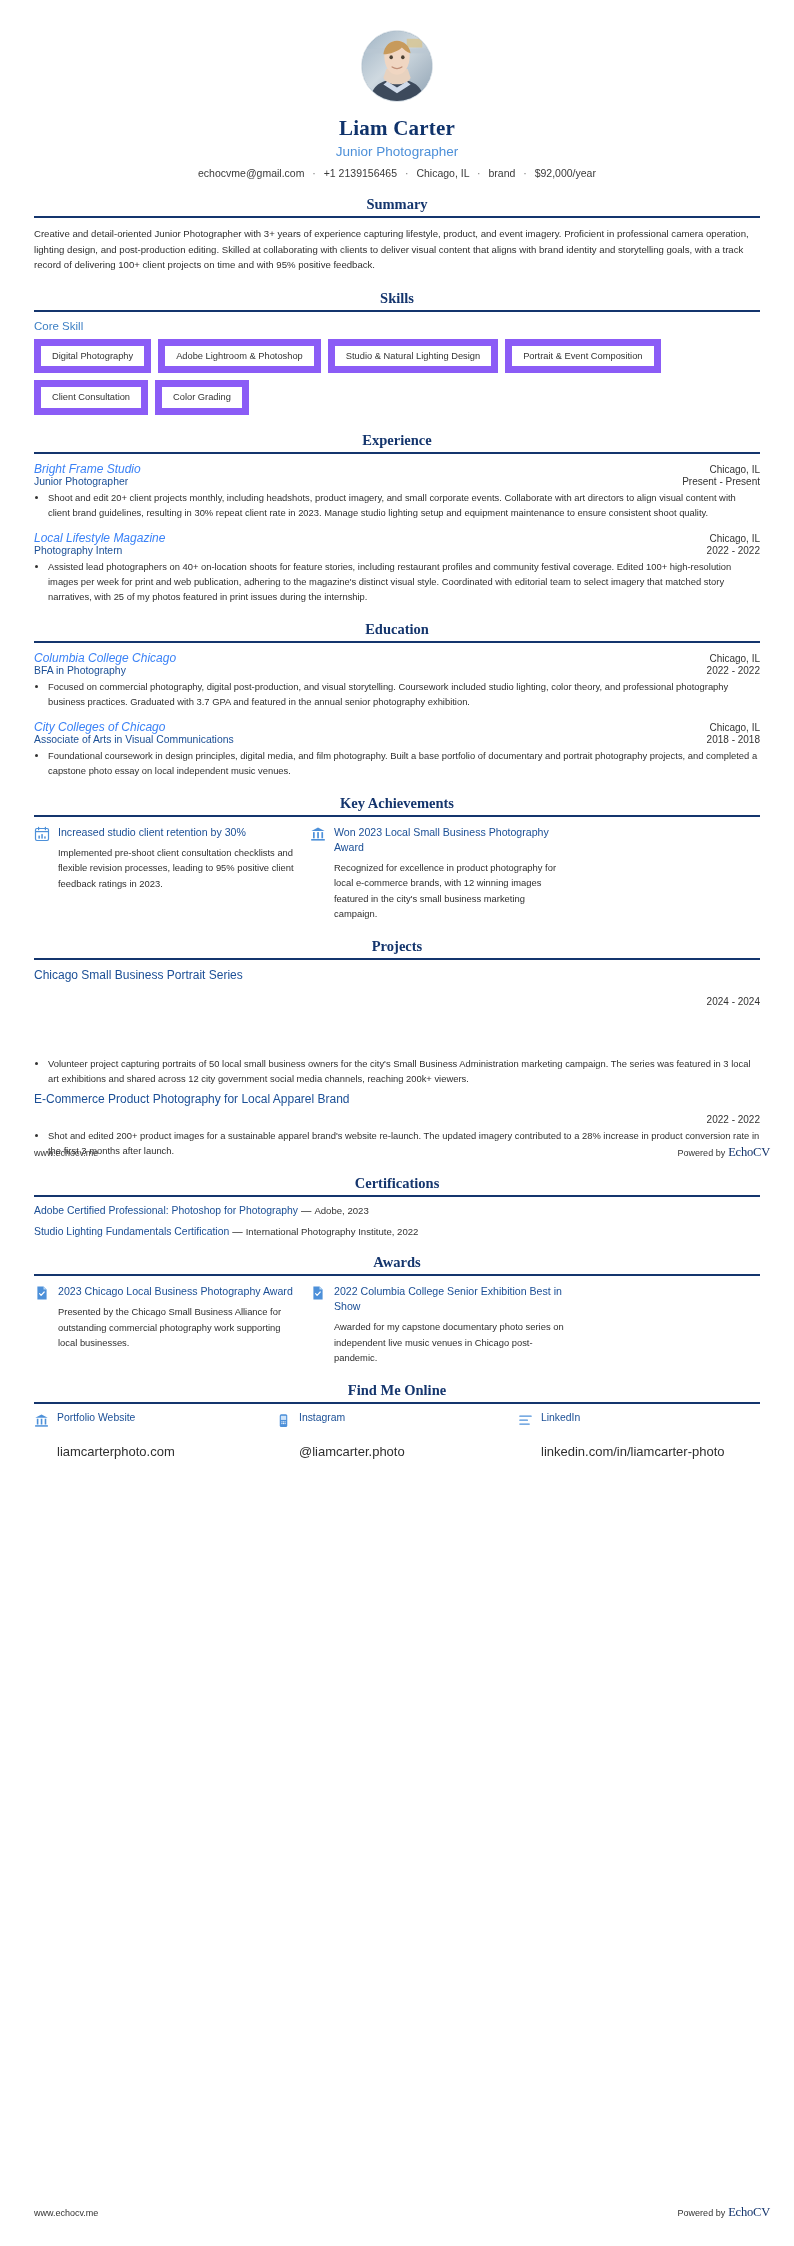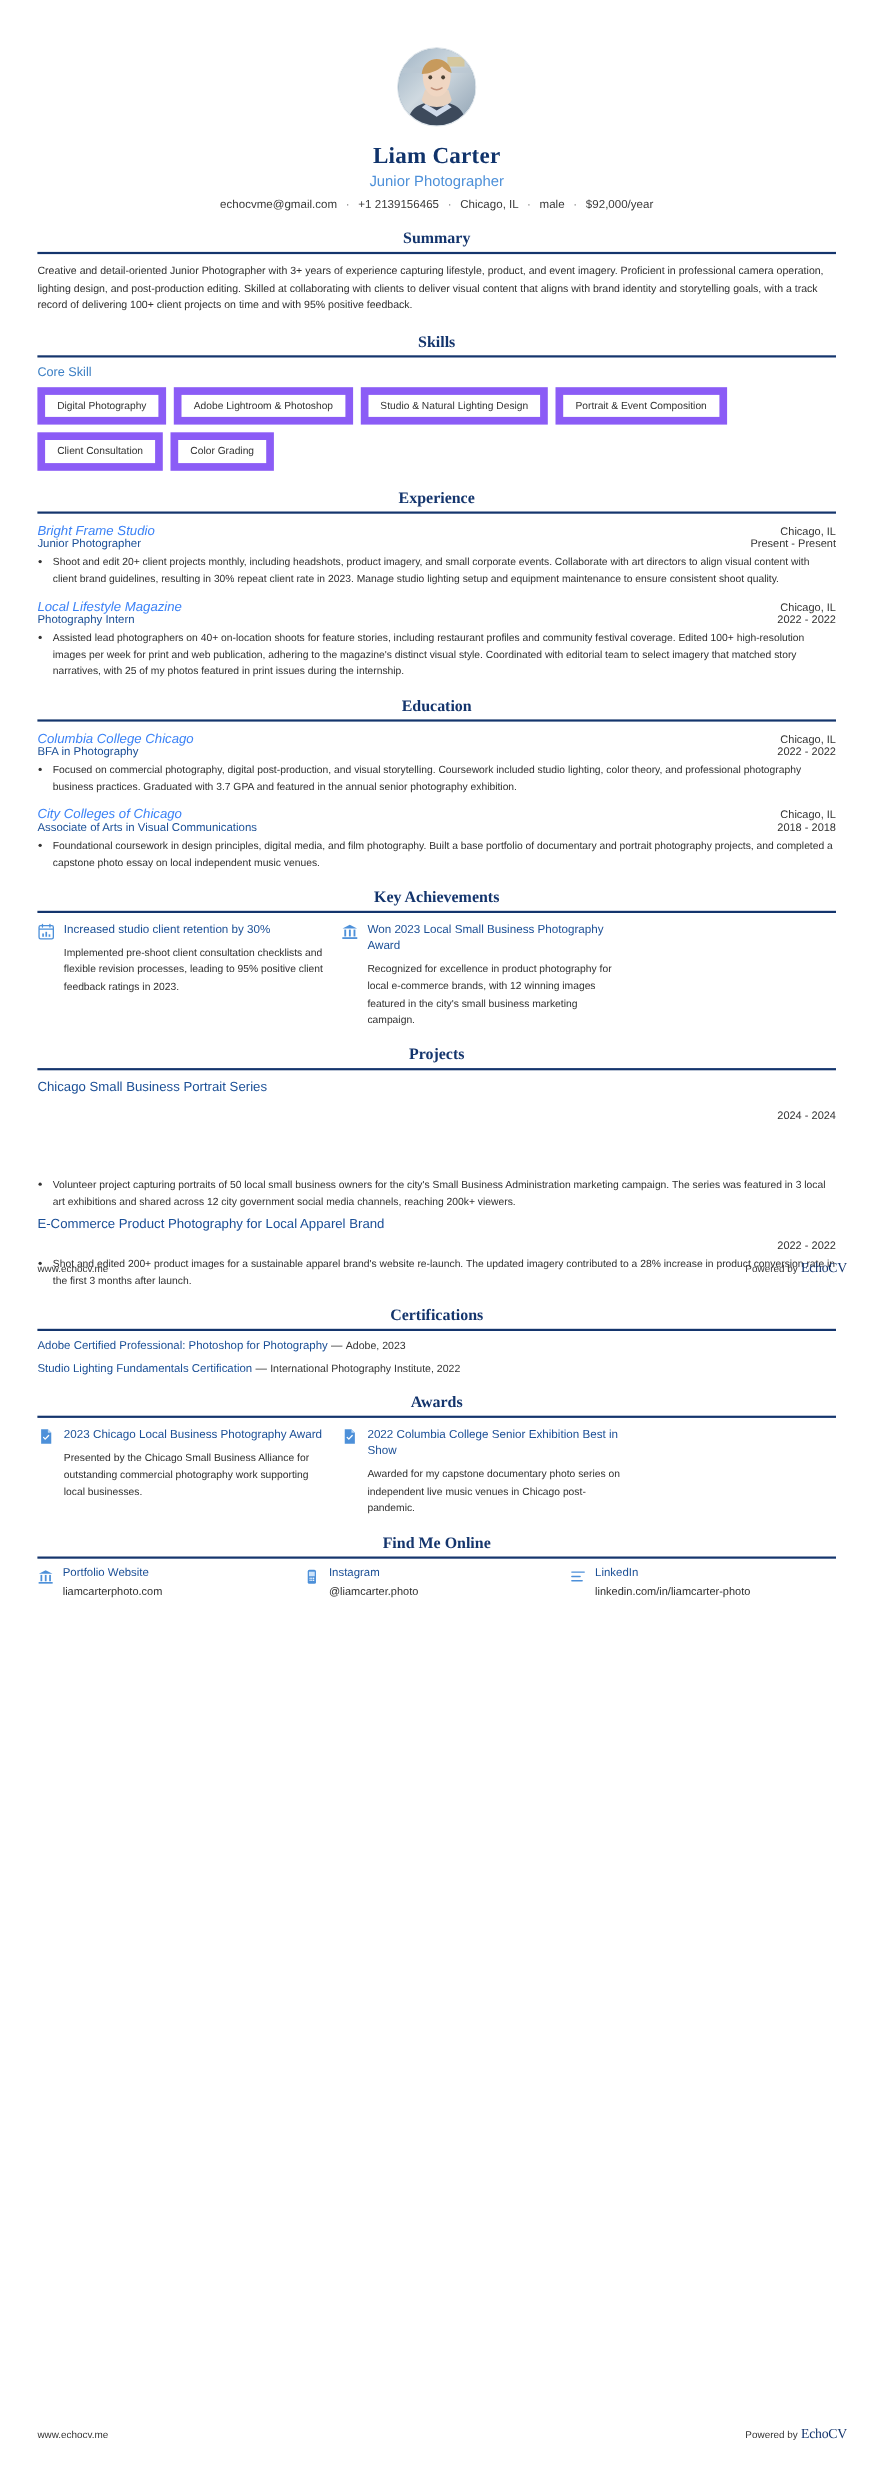--- a/index.html
+++ b/index.html
@@ -11,21 +11,21 @@
   }
   body { position: relative; width: 794px; min-height: 2246px; }
 
   .page {
     position: relative;
     width: 794px;
     padding: 0 34px;
   }
 
   
-  .header { padding-top: 43px; text-align: center; }
+  .header { padding-top: 30px; text-align: center; }
   .avatar {
     width: 72px; height: 72px;
     border-radius: 50%;
     margin: 0 auto;
     overflow: hidden;
     border: 1px solid #dfe5ea;
     position: relative;
     background: #8fa6b8;
   }
   .avatar svg { display:block; width: 100%; height: 100%; }
@@ -175,21 +175,21 @@
   .cert-name { color: #1b4f96; }
   .cert-dash { color: #333; padding: 0 3px; }
   .cert-issuer { color: #333; font-size: 9.6px; }
 
   
   .links-row { display: flex; gap: 0; }
   .link-item { display: flex; gap: 8px; width: 246px; align-items: flex-start; }
   .link-icon { width: 15px; height: 15px; flex: 0 0 15px; margin-top: 1px; }
   .link-icon svg { display:block; width: 15px; height: 15px; }
   .link-label { font-size: 10.4px; color: #1b4f96; }
-  .link-value { font-size: 10px; color: #2f2f2f; margin-top: 6px; }
+  .link-value { font-size: 13px; color: #2f2f2f; margin-top: 21px; }
 
   
   .page-footer {
     position: absolute;
     left: 34px;
     right: 24px;
     display: flex;
     justify-content: space-between;
     align-items: center;
   }
@@ -236,21 +236,21 @@
     </div>
     <div class="full-name">Liam Carter</div>
     <div class="job-title">Junior Photographer</div>
     <div class="contact-line">
       <span>echocvme@gmail.com</span>
       <span class="sep">·</span>
       <span>+1 2139156465</span>
       <span class="sep">·</span>
       <span>Chicago, IL</span>
       <span class="sep">·</span>
-      <span>male</span>
+      <span>brand</span>
       <span class="sep">·</span>
       <span>$92,000/year</span>
     </div>
   </div>
 
   <div class="section">
     <div class="section-title">Summary</div>
     <div class="rule"></div>
     <p class="summary-text">Creative and detail-oriented Junior Photographer with 3+ years of experience capturing lifestyle, product, and event imagery. Proficient in professional camera operation, lighting design, and post-production editing. Skilled at collaborating with clients to deliver visual content that aligns with brand identity and storytelling goals, with a track record of delivering 100+ client projects on time and with 95% positive feedback.</p>
   </div>

